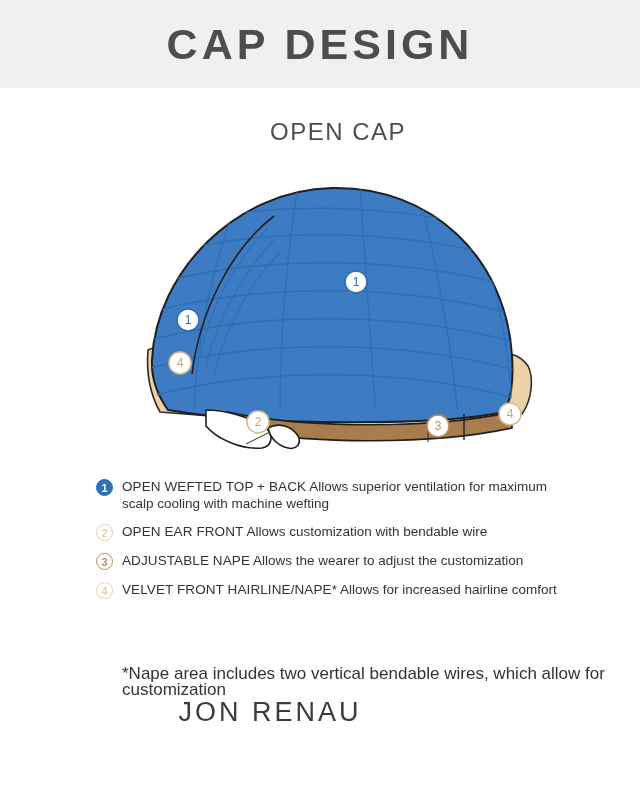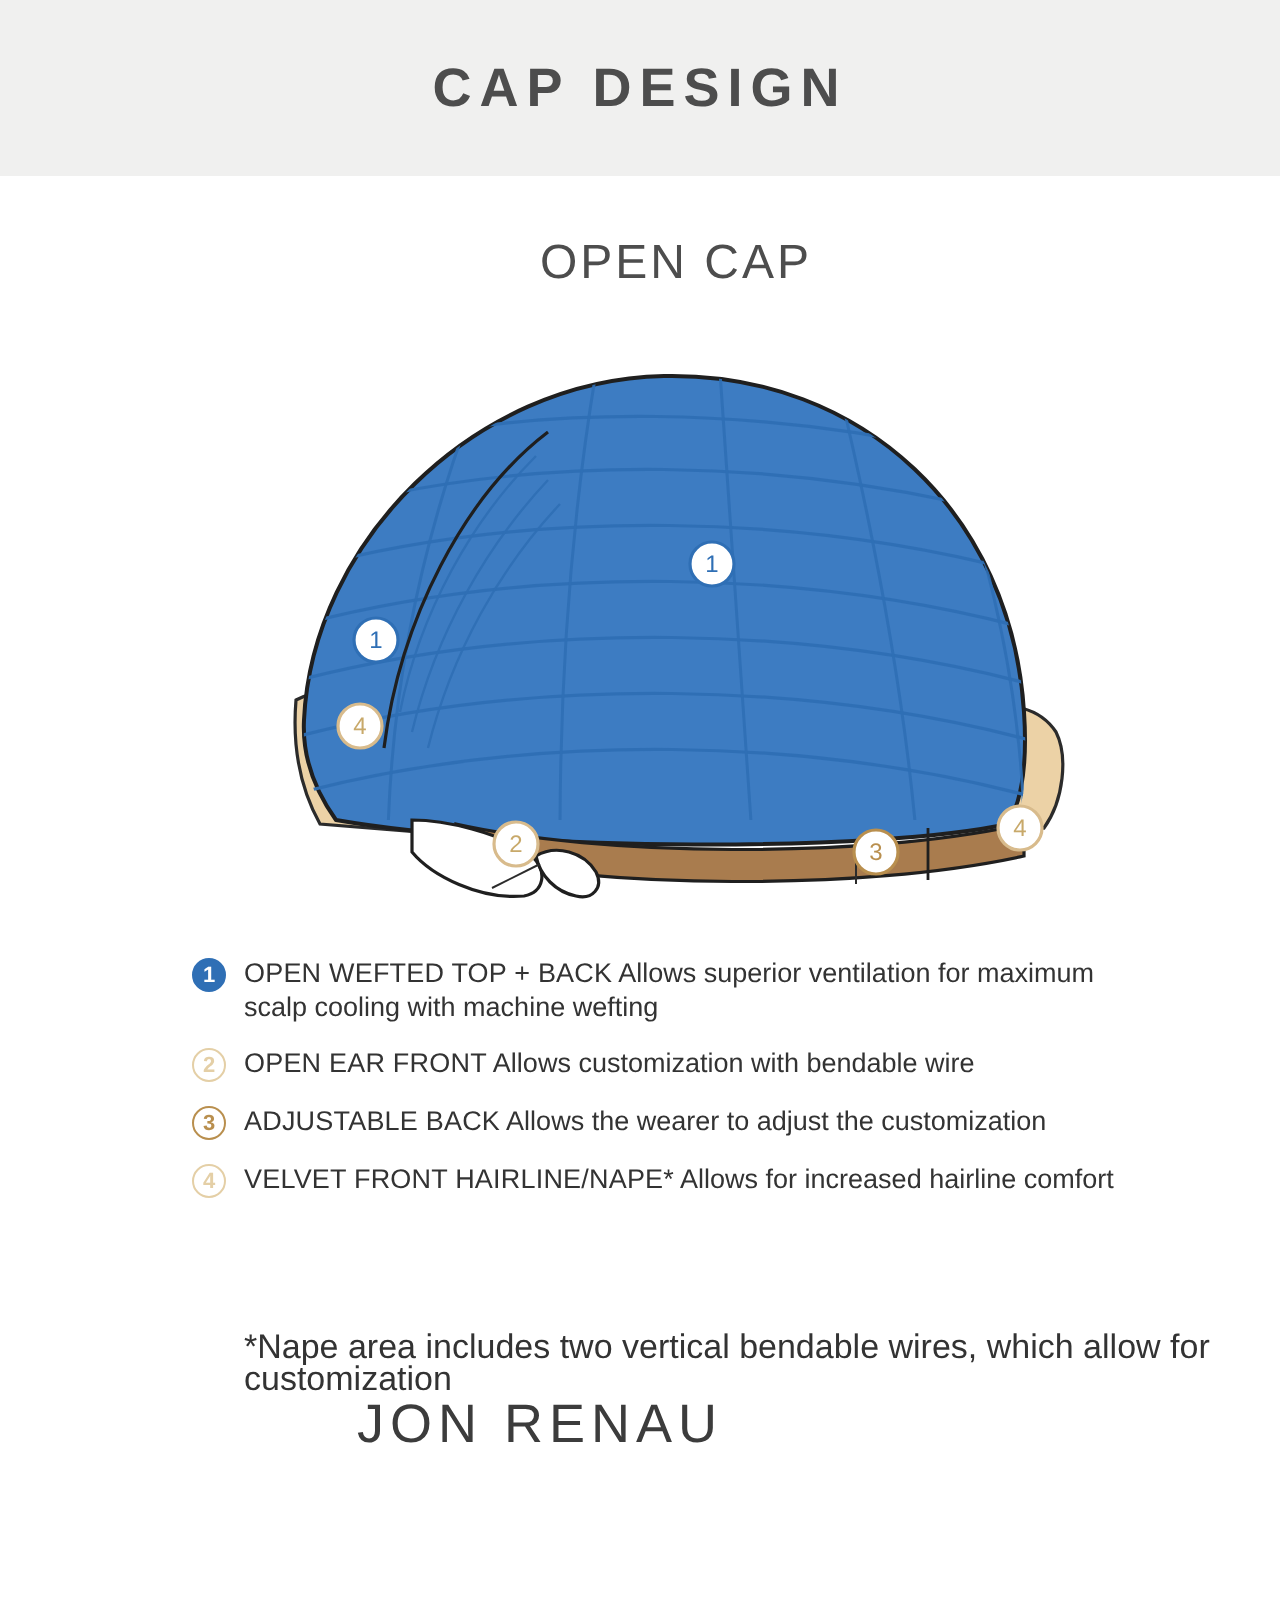--- a/index.html
+++ b/index.html
@@ -31,21 +31,21 @@
   }
   .header-title {
     position: absolute;
     top: 0;
     left: 0;
     width: 640px;
     height: 88px;
     display: flex;
     align-items: center;
     justify-content: center;
-    font-size: 27px;
+    font-size: 43px;
     letter-spacing: 4px;
     font-weight: bold;
     color: #4d4d4d;
   }
   
   .sub-title {
     position: absolute;
     top: 118px;
     left: 0;
     width: 640px;
@@ -241,21 +241,21 @@
     <div class="legend-row">
       <div class="badge light">2</div>
       <div class="legend-text">
         <b>OPEN EAR FRONT</b><span> Allows customization with bendable wire</span>
       </div>
     </div>
 
     <div class="legend-row">
       <div class="badge mid">3</div>
       <div class="legend-text">
-        <b>ADJUSTABLE BACK</b><span> Allows the wearer to adjust the customization</span>
+        <b>ADJUSTABLE NAPE</b><span> Allows the wearer to adjust the customization</span>
       </div>
     </div>
 
     <div class="legend-row">
       <div class="badge light">4</div>
       <div class="legend-text">
         <b>VELVET FRONT HAIRLINE/NAPE*</b><span> Allows for increased hairline comfort</span>
       </div>
     </div>
 

